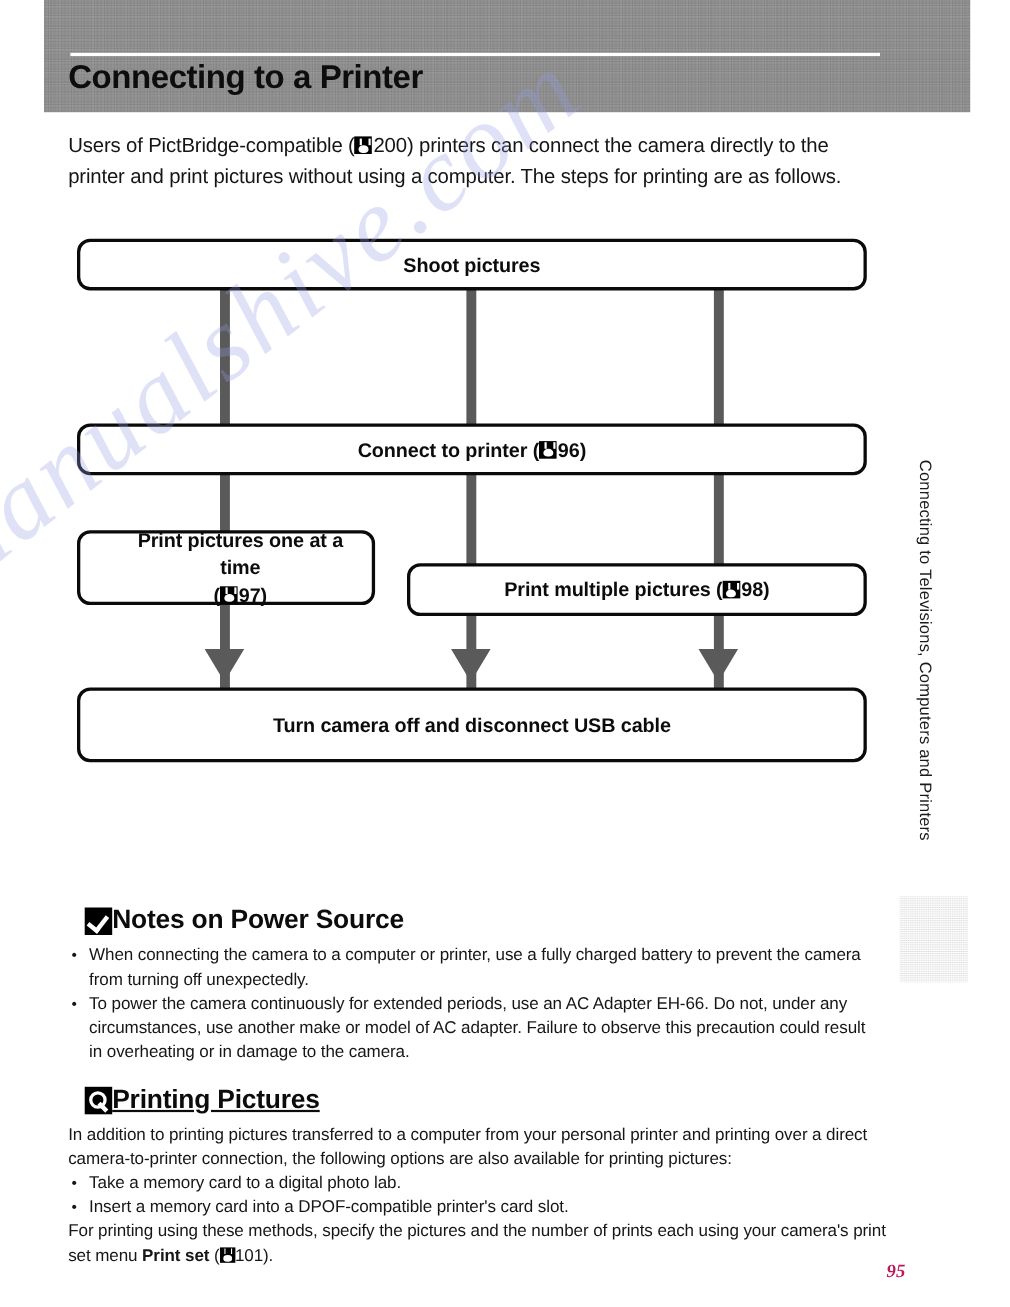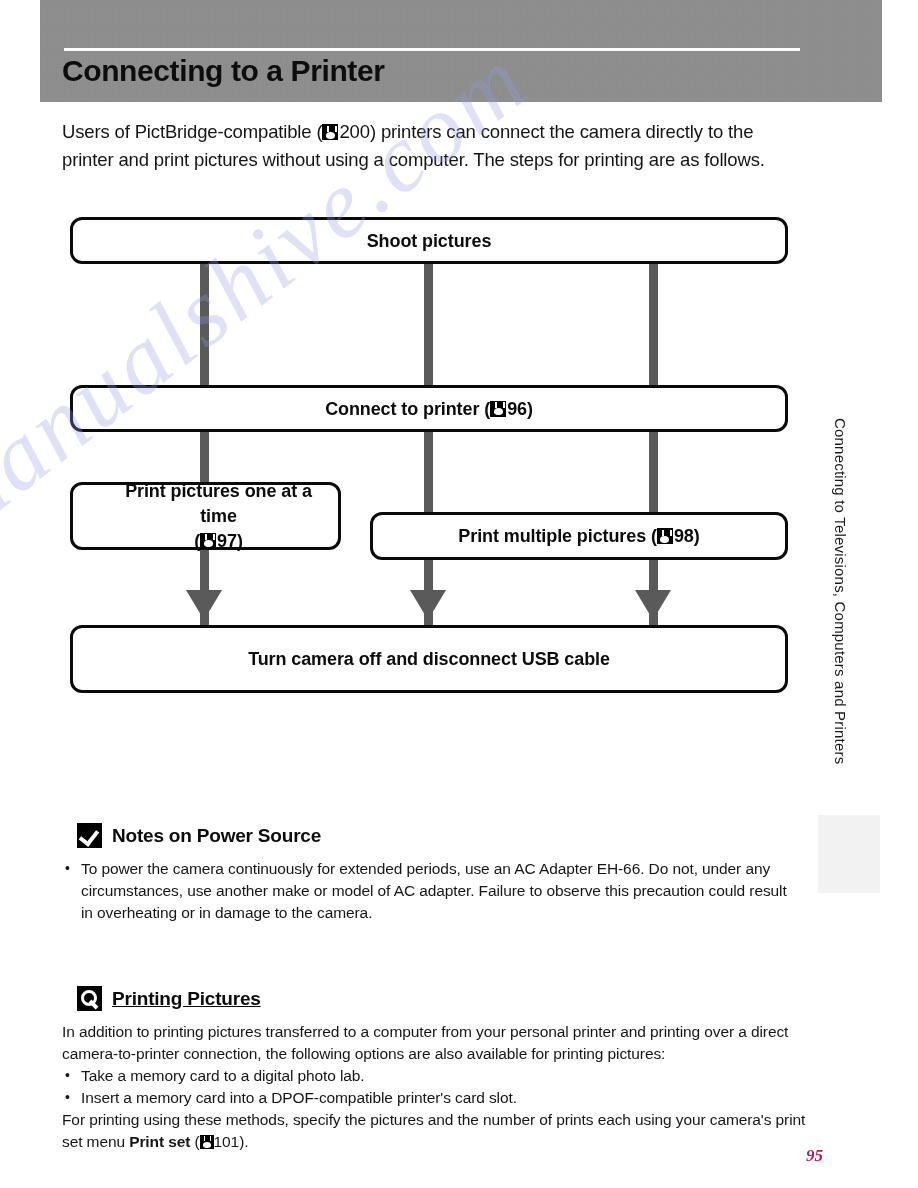--- a/index.html
+++ b/index.html
@@ -178,22 +178,21 @@
       repeating-linear-gradient(90deg, rgba(0,0,0,0.05) 0px, rgba(255,255,255,0.9) 1px, rgba(0,0,0,0.04) 2px),
       #f0f0f0;
     z-index: 12;
   }
 
   
   .note-head {
     position: absolute;
     display: flex;
     align-items: center;
-    gap: 10px;
-    font-size: 19px;
+    font-size: 24px;
     font-weight: bold;
     letter-spacing: -0.2px;
     color: #0c0c0c;
     padding-left: 15px;
   }
   .sq-ico {
     width: 25px;
     height: 25px;
     background: #000000;
     position: relative;
@@ -336,20 +335,21 @@
   <div class="sidetab"></div>
 
   <div class="note-head" style="left:62px; top:823px;">
     <span class="sq-ico">
         <span class="chk"></span>
       </span>
     <span>Notes on Power Source</span>
   </div>
   <div class="note-body" style="left:62px; top:858px; width:740px;">
     <ul class="bullets">
+      <li><span>When connecting the camera to a computer or printer, use a fully charged battery to prevent the camera from turning off unexpectedly.</span></li>
       <li><span>To power the camera continuously for extended periods, use an AC Adapter EH-66. Do not, under any circumstances, use another make or model of AC adapter. Failure to observe this precaution could result in overheating or in damage to the camera.</span></li>
     </ul>
   </div>
 
   <div class="note-head" style="left:62px; top:986px;text-decoration:underline;">
     <span class="sq-ico">
         <span class="mag"></span>
         <span class="mag-h"></span>
       </span>
     <span>Printing Pictures</span>

